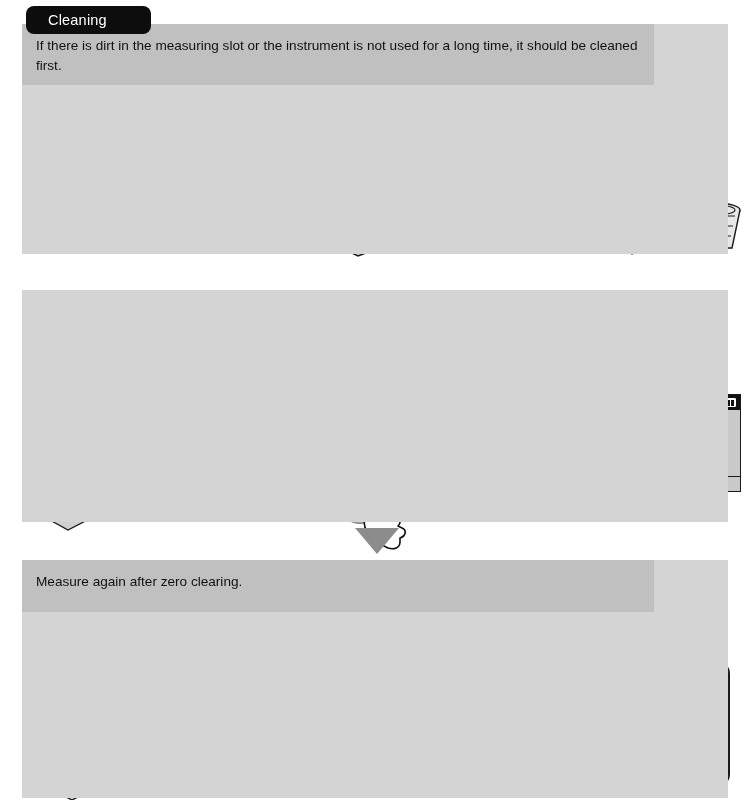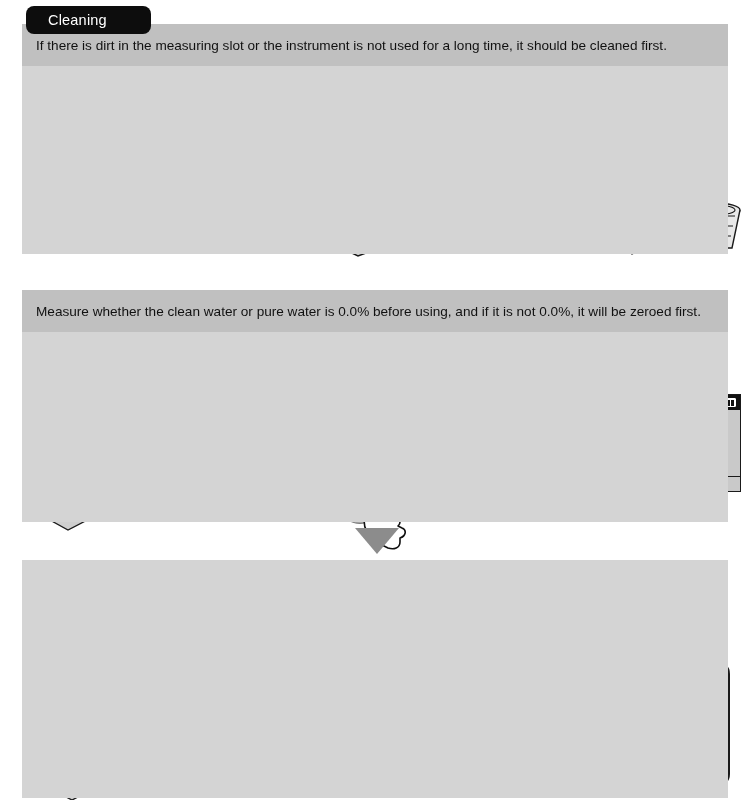--- a/index.html
+++ b/index.html
@@ -24,21 +24,21 @@
     border-radius: 8px 8px 8px 8px;
     color: #ffffff;
     font-size: 14.5px;
     display: flex; align-items: center;
     padding: 0 18px 0 22px;
     z-index: 4;
     letter-spacing: .2px;
   }
   .intro {
     position: absolute; left: 22px; top: 18px;
-    width: 706px;
+    width: 632px;
     background: #c0c0c0;
     color: #111;
     font-size: 13.6px;
     line-height: 1.45;
     padding: 12px 12px 10px 14px;
     z-index: 2;
   }
   .panel {
     position: absolute; left: 22px;
     width: 706px;
@@ -244,22 +244,20 @@
       <ellipse class="ink-thin" style="fill:#e8e8e8" cx="120" cy="116" rx="19" ry="5"></ellipse>
       <path class="ink-thin" d="M101,122 h38 M103,132 h34 M105,142 h30
                                   M106,118 L110,154 M114,118 L115,154 M122,118 L123,154 M130,118 L129,154"></path>
     </svg>
   </div>
 
   <div class="section" style="top:272px;height:250px;">
 
     <div class="panel" style="top:18px;height:232px;"></div>
 
-    <div class="intro">Measure whether the clean water or pure water is 0.0% before using,
-and if it is not 0.0%, it will be zeroed first.</div>
 
 
     <div class="txt underline" style="left:110px; top:72px; padding-bottom:4px;">① Keep about 1 mm between dripped water or pure water and
      the top of the measuring slot, and the capacity is about 0.3 ml.</div>
 
     <svg style="position:absolute;left:24px;top:104px;" width="140" height="150">
       <path class="ink" style="fill:#e2e2e2" d="M46,0 c0,6 -7,11 -7,17 a7,7 0 0 0 14,0 c0,-6 -7,-11 -7,-17 z"></path>
       <path class="fill-lt" d="M34,40 L52,24 L70,30 L50,46 Z"></path>
       <path class="fill-lt" d="M6,64 L42,32 L86,44 L98,118 L44,144 L2,120 Z"></path>
       <path class="fill-wht" d="M12,68 L42,42 L80,52 L90,114 L44,136 L8,114 Z"></path>
@@ -352,20 +350,21 @@
   </div>
 
   <svg style="position:absolute;left:355px;top:528px;" width="44" height="26">
     <path class="arrow-gry" d="M0,0 L44,0 L22,26 Z"></path>
   </svg>
 
   <div class="section" style="top:542px;height:256px;">
 
     <div class="panel" style="top:18px;height:238px;"></div>
 
+    <div class="intro" style="padding-bottom:20px;">Measure again after zero clearing.</div>
 
 
     <div class="txt underline" style="left:118px; top:70px; padding-bottom:4px;">① Keep about 1 mm between dripped water or pure water and
      the top of the measuring slot, and the capacity is about 0.3 ml.</div>
 
     <svg style="position:absolute;left:24px;top:100px;" width="150" height="152">
       <path class="drop-orange" d="M54,4 c-2,9 -10,14 -9,22 a9,9 0 0 0 18,0 c0,-8 -8,-12 -9,-22 z"></path>
       <path class="fill-lt" d="M38,44 L58,28 L76,34 L56,50 Z"></path>
       <path class="fill-lt" d="M8,68 L46,36 L90,48 L102,122 L48,148 L4,124 Z"></path>
       <path class="fill-wht" d="M14,72 L46,46 L84,56 L94,118 L48,140 L10,118 Z"></path>

